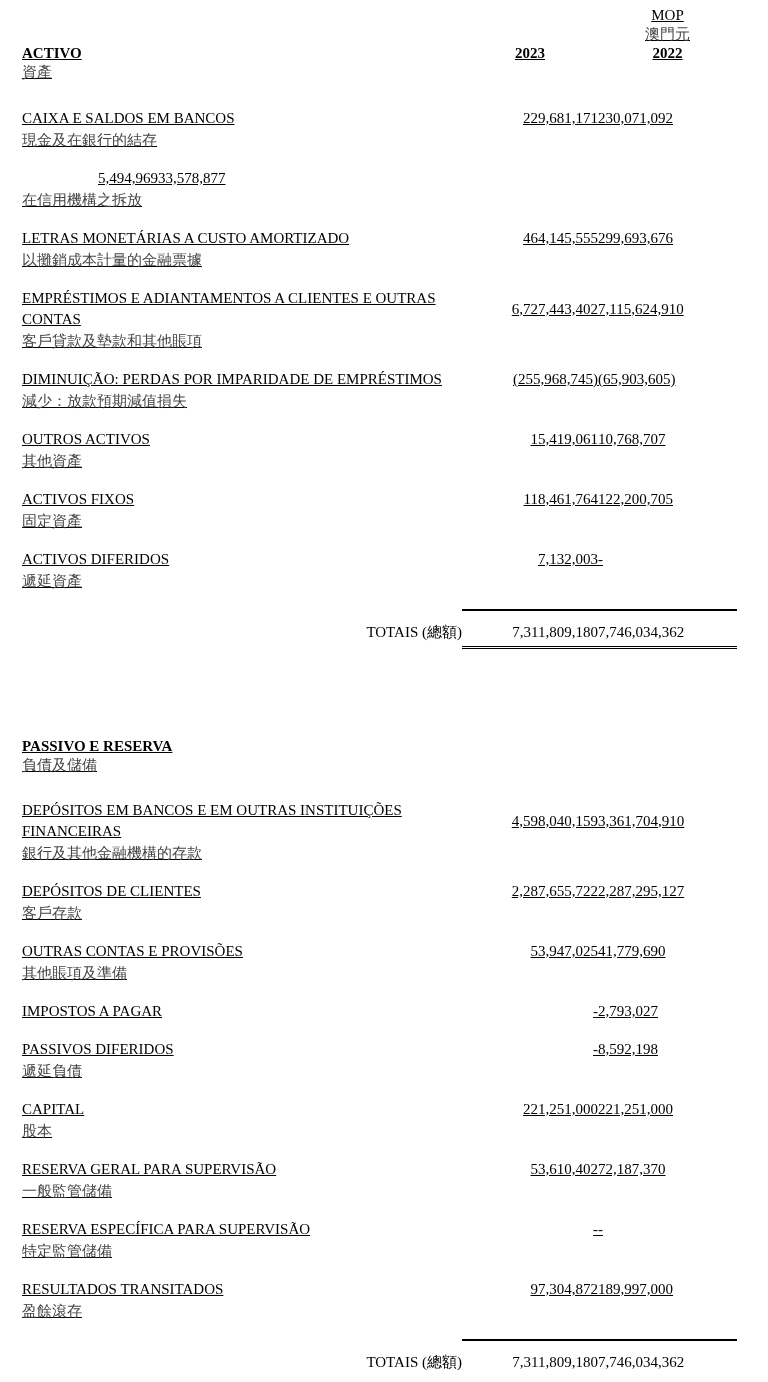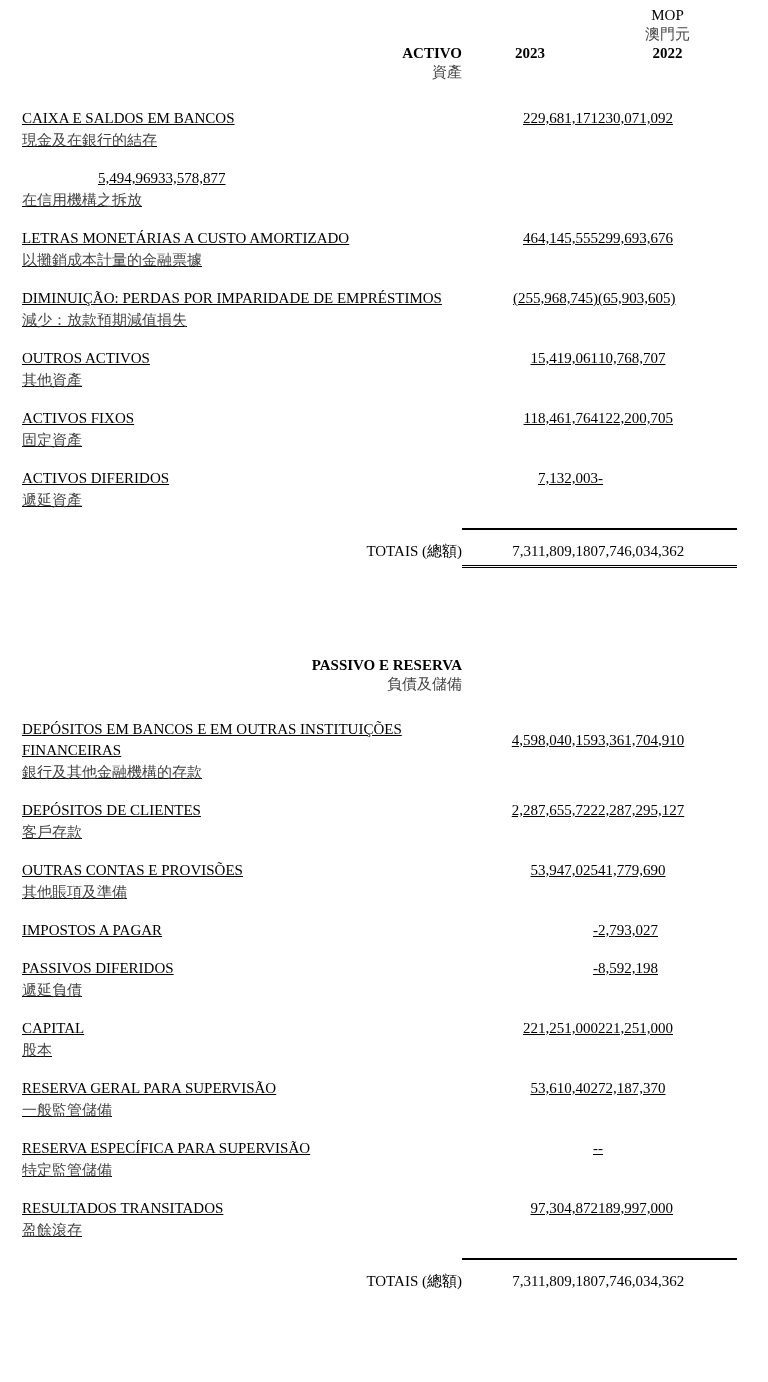--- a/index.html
+++ b/index.html
@@ -7,22 +7,22 @@
   body {
     width: 768px;
     min-height: 1382px;
     font-family: "Liberation Serif", "DejaVu Serif", serif;
     color: #000000;
     font-size: 15px;
   }
   .page { padding: 6px 31px 8px 22px; }
 
   
-  .h-row { display: flex; line-height: 19px; }
-  .c-label { width: 440px; text-align: right; }
+  .h-row { display: flex; line-height: 19px; text-decoration: underline; }
+  .c-label { width: 440px; text-align: left; }
   .c-v23 { width: 136px; text-align: center; }
   .c-v22 { width: 139px; text-align: center; }
   .b { font-weight: bold; }
   .cn { color: #454545; }
 
   
   .rows { margin-top: 26px; text-decoration: underline; }
   .item { margin-bottom: 17px; }
   .pt-row { display: flex; align-items: center; }
   .pt { width: 440px; padding-right: 8px; line-height: 21px; }
@@ -90,20 +90,28 @@
 
       <div class="item">
         <div class="pt-row">
           <div class="pt">LETRAS MONETÁRIAS A CUSTO AMORTIZADO</div>
           <div class="v v23">464,145,555</div>
           <div class="v v22">299,693,676</div>
         </div>
         <div class="cn">以攤銷成本計量的金融票據</div>
       </div>
 
+      <div class="item">
+        <div class="pt-row">
+          <div class="pt">EMPRÉSTIMOS E ADIANTAMENTOS A CLIENTES E OUTRAS CONTAS</div>
+          <div class="v v23">6,727,443,402</div>
+          <div class="v v22">7,115,624,910</div>
+        </div>
+        <div class="cn">客戶貸款及墊款和其他賬項</div>
+      </div>
 
       <div class="item">
         <div class="pt-row">
           <div class="pt">DIMINUIÇÃO: PERDAS POR IMPARIDADE DE EMPRÉSTIMOS</div>
           <div class="v v23">(255,968,745)</div>
           <div class="v v22">(65,903,605)</div>
         </div>
         <div class="cn">減少：放款預期減值損失</div>
       </div>
 

